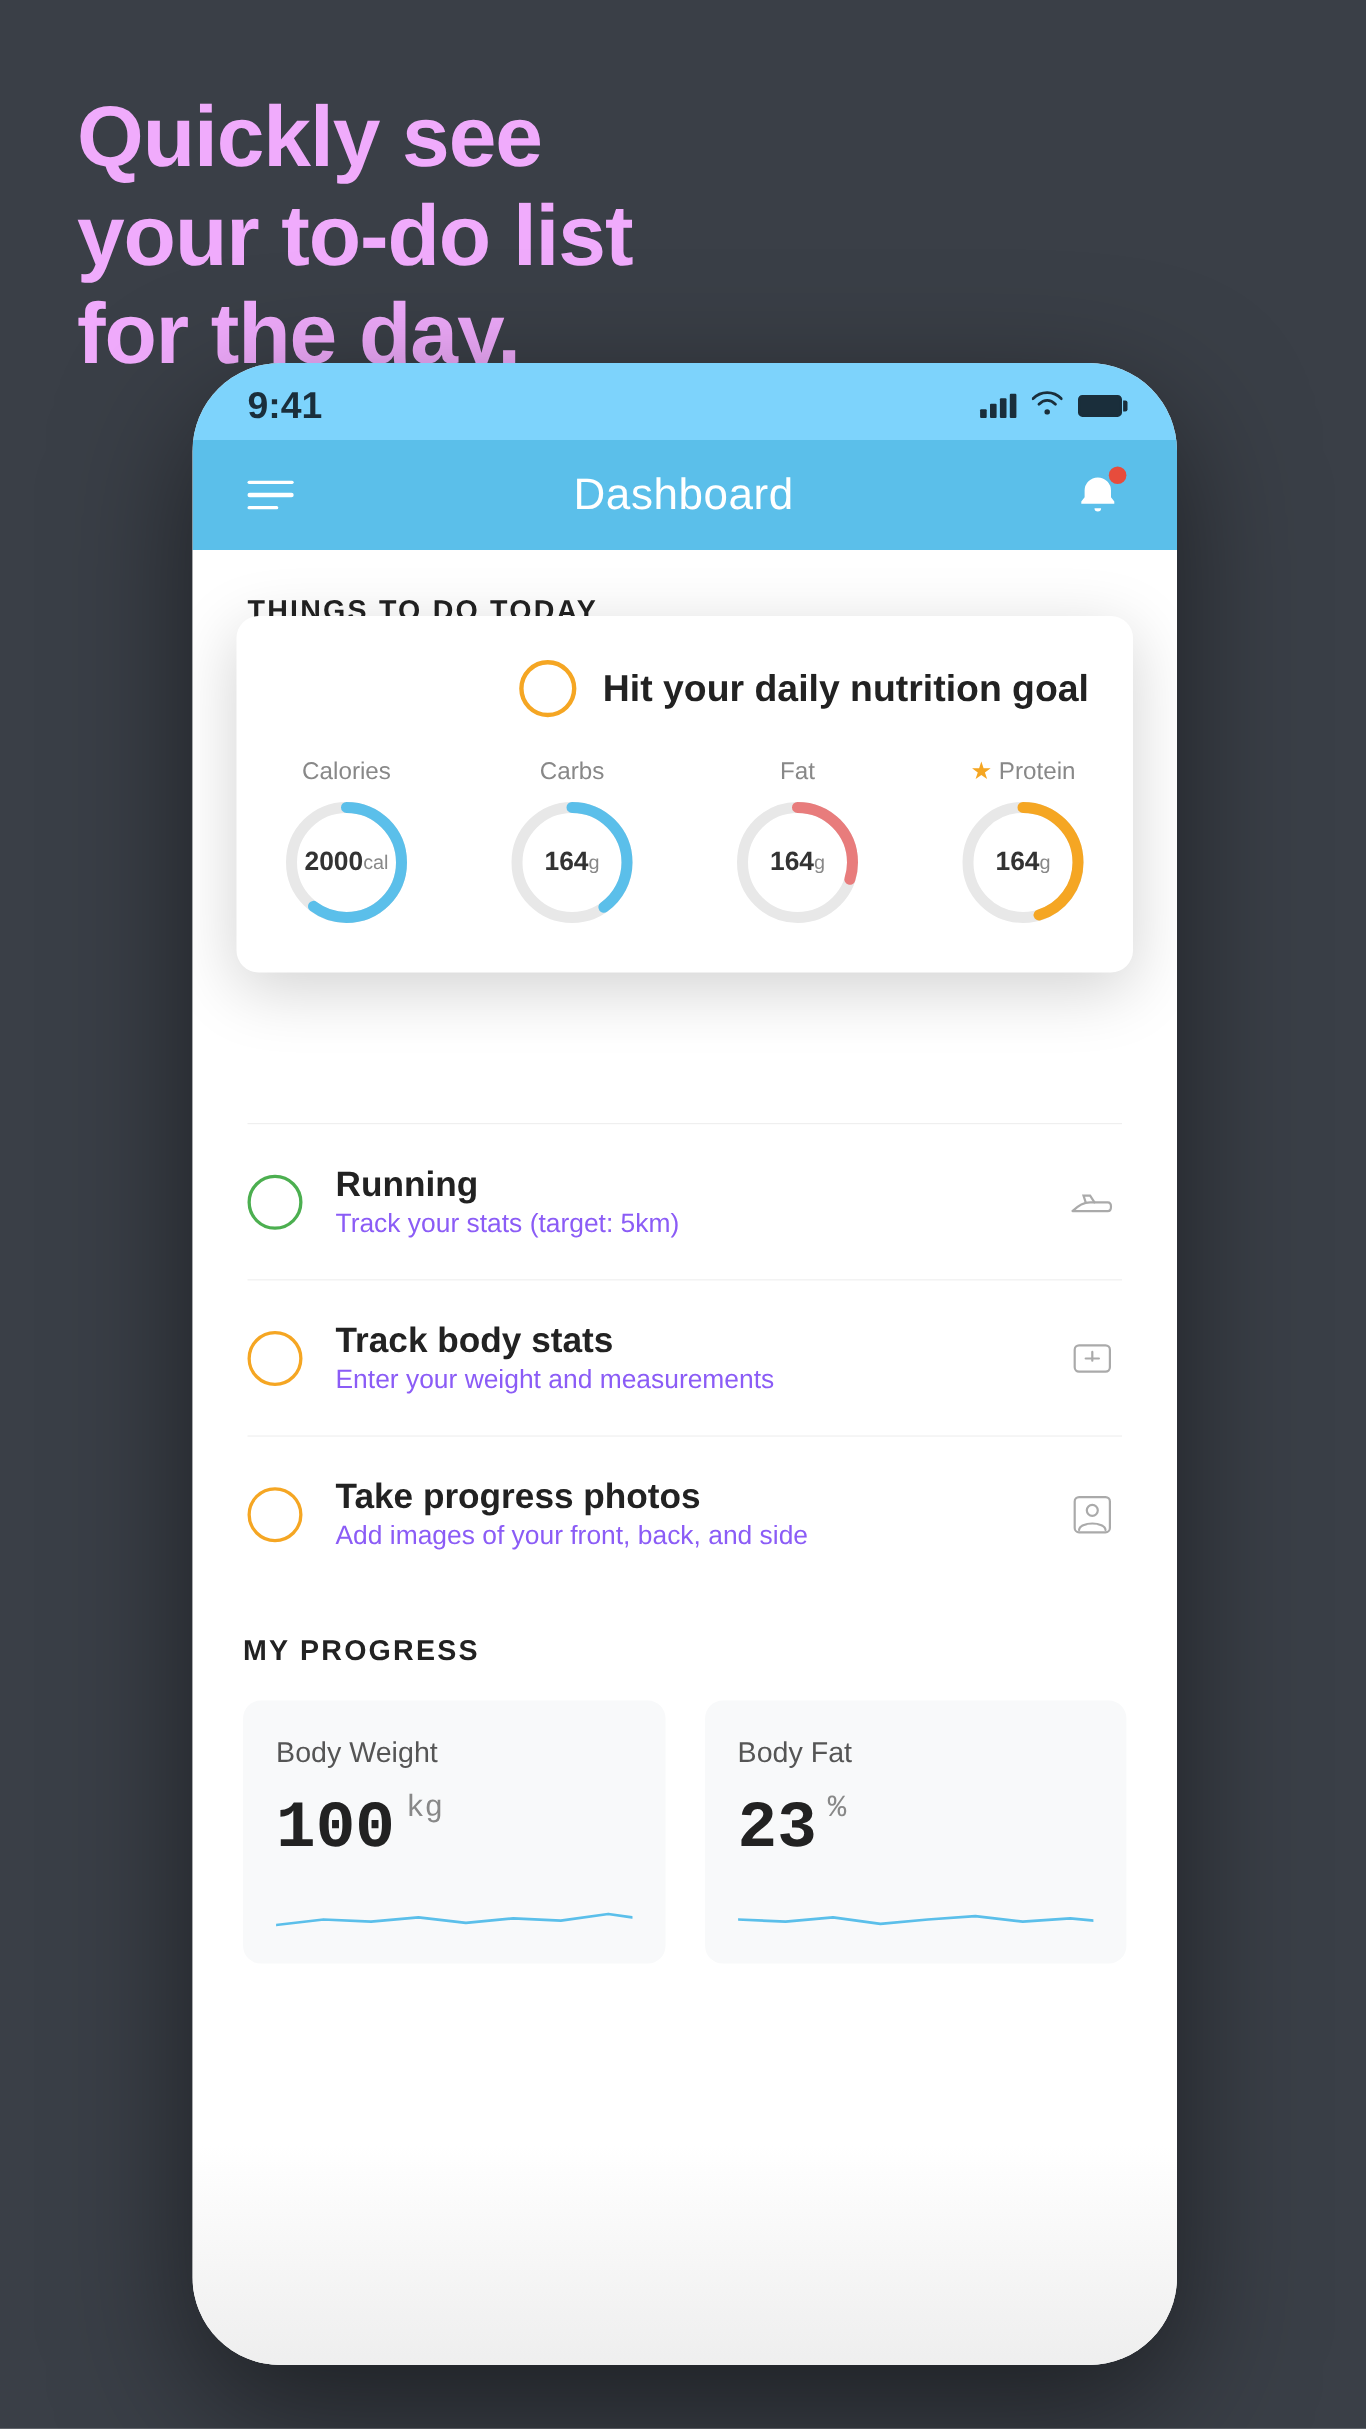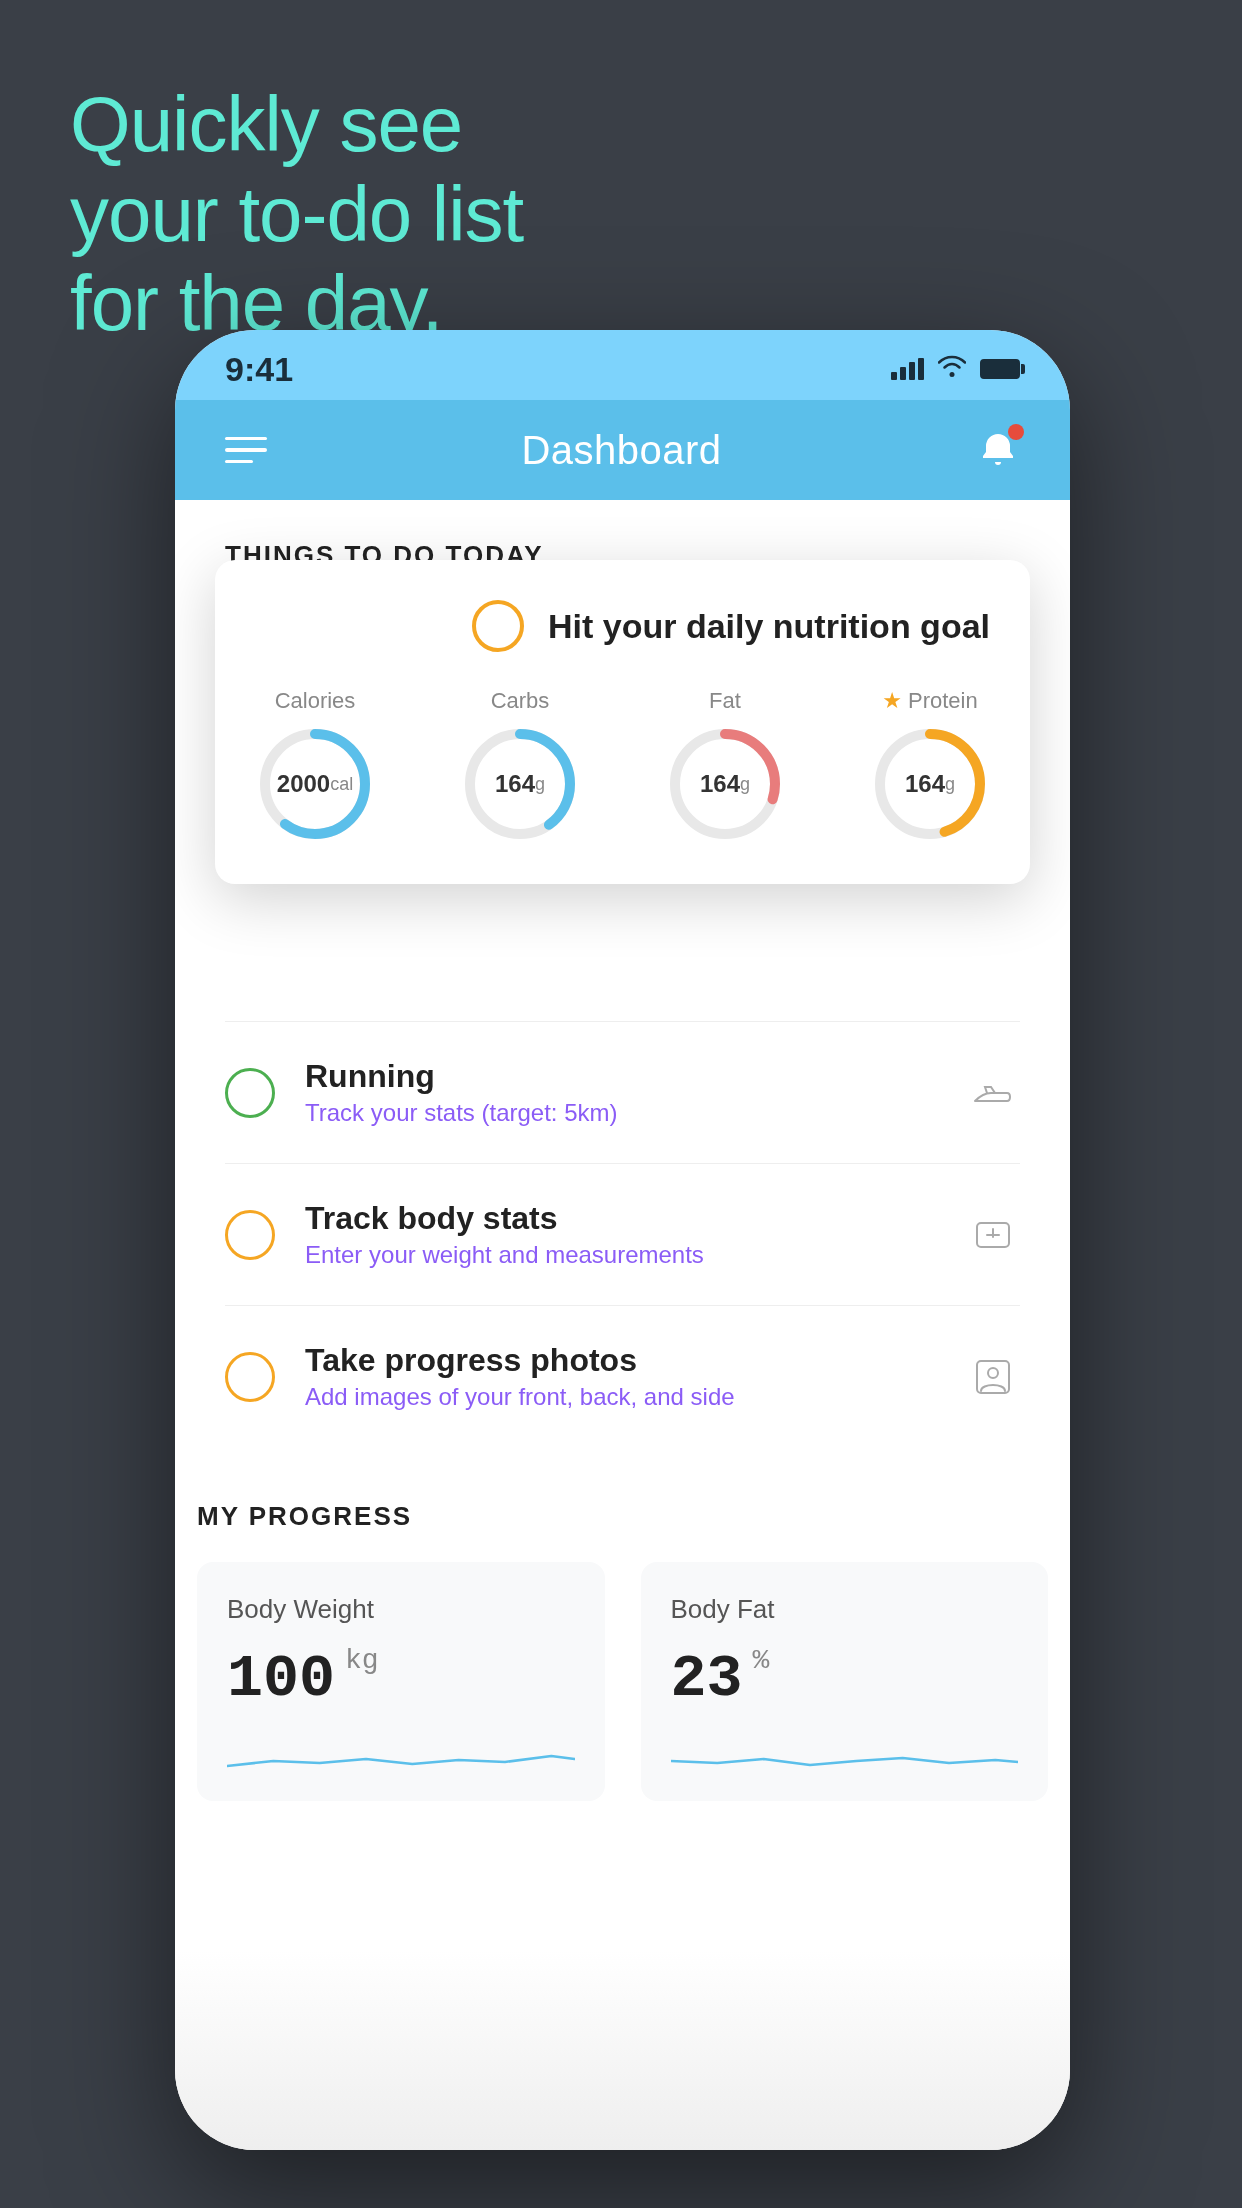--- a/index.html
+++ b/index.html
@@ -12,23 +12,23 @@
       font-family: -apple-system, BlinkMacSystemFont, 'Helvetica Neue', Arial, sans-serif;
       overflow: hidden;
       position: relative;
     }
 
     
     .headline {
       position: absolute;
       top: 80px;
       left: 70px;
-      color: #5eead4;
+      color: #f0abfc;
       font-size: 78px;
-      font-weight: 400;
+      font-weight: 700;
       line-height: 1.15;
       letter-spacing: -1px;
     }
 
     
     .phone {
       position: absolute;
       top: 330px;
       left: 175px;
       width: 895px;
@@ -275,22 +275,22 @@
       width: 54px;
       height: 54px;
       display: flex;
       align-items: center;
       justify-content: center;
     }
     .todo-icon svg { width: 44px; height: 44px; }
 
     
     .progress-section {
-      margin-top: 54px;
-      padding: 0 22px;
+      margin-top: 38px;
+      padding: 0 46px;
     }
     .progress-header {
       font-size: 26px;
       font-weight: 800;
       letter-spacing: 2px;
       color: #222;
       text-transform: uppercase;
       margin-bottom: 30px;
     }
     .progress-cards {

